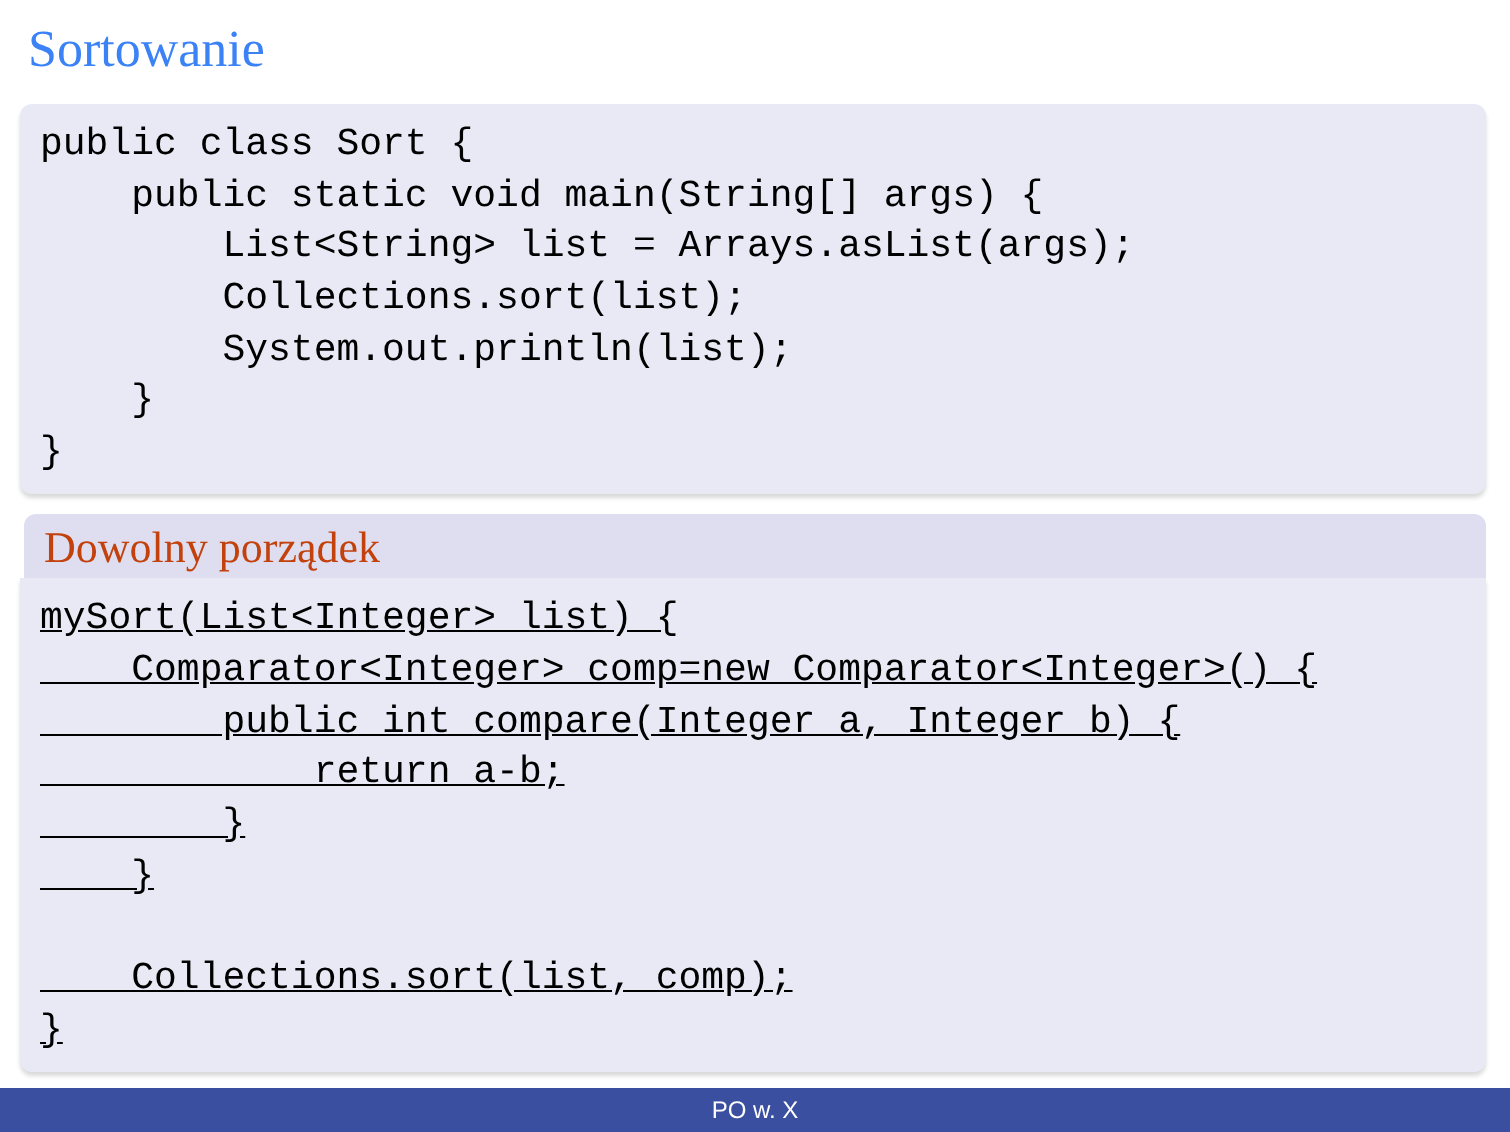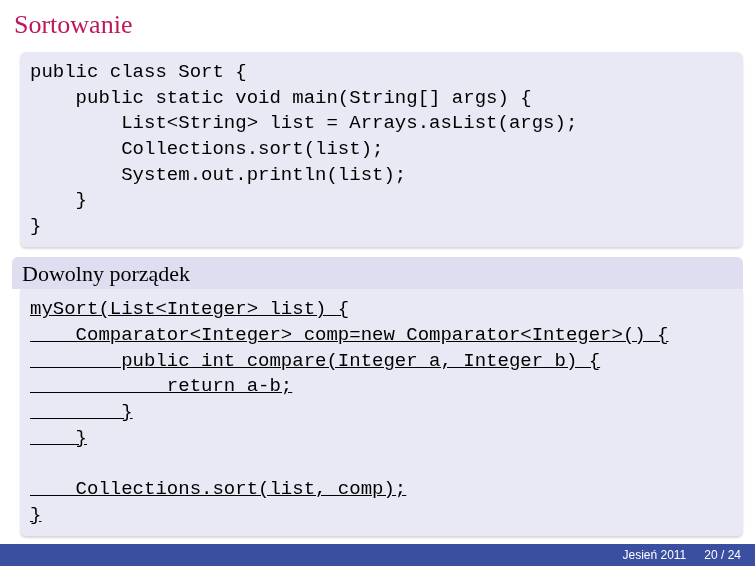--- a/index.html
+++ b/index.html
@@ -5,46 +5,46 @@
   * { margin: 0; padding: 0; box-sizing: border-box; }
   body {
     width: 755px;
     height: 566px;
     background: #ffffff;
     font-family: Georgia, 'Times New Roman', serif;
     position: relative;
     overflow: hidden;
   }
   .slide-title {
-    color: #be185d;
+    color: #3b82f6;
     font-size: 26px;
     font-weight: normal;
     padding: 10px 14px 8px 14px;
     font-family: Georgia, 'Times New Roman', serif;
   }
   .code-box {
-    margin: 4px 12px 10px 20px;
+    margin: 4px 12px 10px 10px;
     background: #e9e9f5;
     border-radius: 6px;
     padding: 8px 10px;
     box-shadow: 0 2px 2px rgba(0,0,0,0.15);
     font-family: 'Courier New', Courier, monospace;
     font-size: 19px;
     line-height: 1.35;
     color: #000;
     white-space: pre;
   }
   .block-title-wrap {
     margin: 6px 12px 0 12px;
     background: #dedef0;
     border-radius: 6px 6px 0 0;
     padding: 4px 10px 2px 10px;
   }
   .block-title {
-    color: #000000;
+    color: #c2410c;
     font-size: 22px;
     font-weight: normal;
   }
   .code-box.attached {
     margin-top: 0;
     border-top-left-radius: 0;
     border-top-right-radius: 0;
     text-decoration: underline;
   }
   .footer {
@@ -94,17 +94,14 @@
     Comparator&lt;Integer&gt; comp=new Comparator&lt;Integer&gt;() {
         public int compare(Integer a, Integer b) {
             return a-b;
         }
     }
 
     Collections.sort(list, comp);
 }</div>
 
 <div class="footer">
-  <div class="right">
-    <span>Jesień 2011</span>
-    <span>20 / 24</span>
-  </div>
+  <div class="center">PO w. X</div>
 </div>
 
 </body></html>

